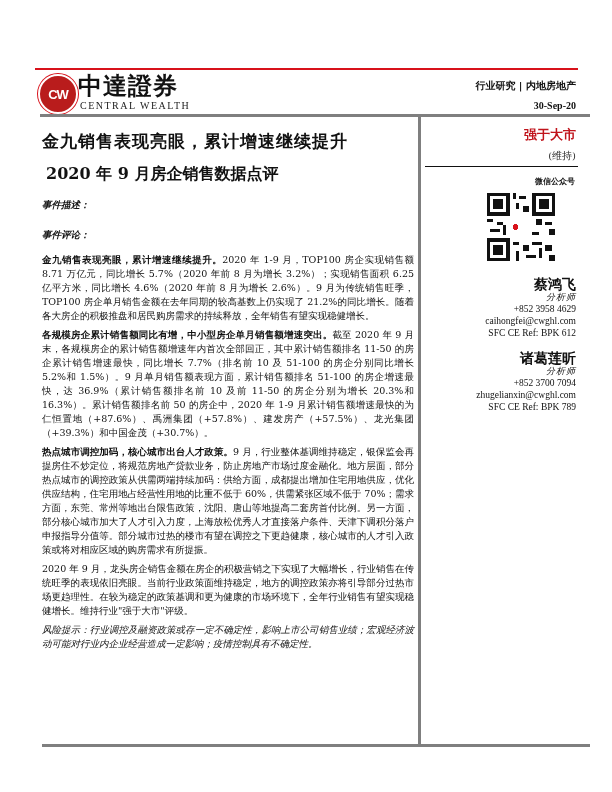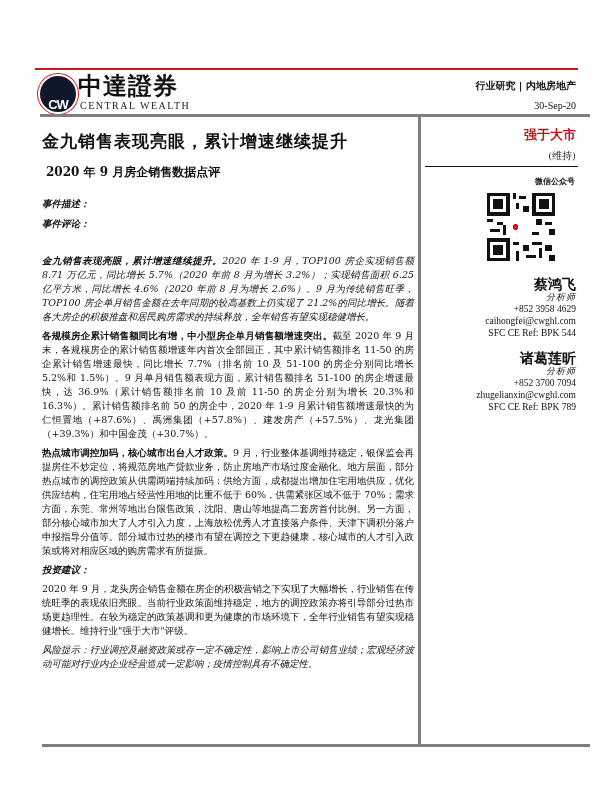--- a/index.html
+++ b/index.html
@@ -3,29 +3,29 @@
 <meta charset="utf-8">
 <style>
   html, body { margin:0; padding:0; background:#ffffff; }
   body { width:612px; height:792px; position:relative; overflow:hidden;
          font-family: "DejaVu Serif", "Liberation Serif", serif; color:#111; }
   .abs { position:absolute; }
   .red-rule { left:35px; top:68px; width:543px; height:2px; background:#d8121b; }
   .grey-rule { left:40px; top:114px; width:550px; height:3px; background:#7f7f7f; }
   .vdiv { left:418px; top:116px; width:3px; height:630px; background:#7f7f7f; }
   .bottom-rule { left:42px; top:744px; width:548px; height:3px; background:#7f7f7f; }
-  .logo { left:38px; top:74px; width:36px; height:36px; border-radius:50%; background:#0f172a;
-          border:2px solid #fff; box-shadow:0 0 0 1px #d8121b; display:flex; align-items:flex-end; justify-content:center; }
+  .logo { left:38px; top:74px; width:36px; height:36px; border-radius:50%; background:#b91c1c;
+          border:2px solid #fff; box-shadow:0 0 0 1px #d8121b; display:flex; align-items:center; justify-content:center; }
   .logo span { color:#fff; font-family:"Liberation Sans", sans-serif; font-weight:bold; font-size:13px; letter-spacing:-1px;}
   .logo-cn { left:78px; top:70px; font-size:24px; font-weight:bold; letter-spacing:1px; font-family:"DejaVu Serif", serif; color:#111;}
   .logo-en { left:80px; top:100px; font-size:10px; letter-spacing:1.5px; font-family:"Liberation Serif", serif; color:#222;}
   .category { right:36px; top:79px; font-size:10px; font-weight:bold; }
-  .date { right:36px; top:100px; font-size:10px; font-weight:normal; font-family:"Liberation Serif", serif; }
+  .date { right:36px; top:100px; font-size:10px; font-weight:bold; font-family:"Liberation Serif", serif; }
   .title { left:42px; top:130px; font-size:17px; font-weight:bold; letter-spacing:1px; }
-  .subtitle { left:46px; top:164px; font-size:12px; font-weight:bold; }
+  .subtitle { left:46px; top:164px; font-size:16px; font-weight:bold; }
   .rating { right:36px; top:126px; font-size:13px; font-weight:bold; color:#c0141c; }
   .rating-sub { right:36px; top:149px; font-size:10px; color:#333; }
   .right-rule { left:425px; top:166px; width:153px; height:1px; background:#111; }
   .wechat-label { right:37px; top:176px; font-size:8px; font-weight:bold; }
   .qr { left:487px; top:193px; width:68px; height:68px; }
   .analyst { position:absolute; right:36px; text-align:right; font-family:"Liberation Serif", serif; font-size:9.5px; line-height:12px; }
   .analyst .name { font-weight:bold; font-size:14px; font-family:Liberation Serif, serif; }
   .analyst .role { font-family:"DejaVu Serif", serif; font-size:9px; letter-spacing:1px;font-style:italic; }
   .main { left:42px; width:372px; font-size:9.5px; line-height:14px; text-align:justify; }
   .sec-h { font-weight:bold; font-style:italic; font-size:9.5px; }
@@ -100,33 +100,32 @@
   </g>
   <rect x="7.5" y="8.5" width="6" height="4" fill="#fff"></rect>
   <circle cx="8.8" cy="10.5" r="0.9" fill="#d8121b"></circle>
 </svg>
 
 <div class="analyst" style="top:279px;">
   <div class="name">蔡鸿飞</div>
   <div class="role">分析师</div>
   <div>+852 3958 4629</div>
   <div>caihongfei@cwghl.com</div>
-  <div>SFC CE Ref: BPK 544</div>
+  <div>SFC CE Ref: BPK 612</div>
 </div>
 
 <div class="analyst" style="top:353px;">
   <div class="name">诸葛莲昕</div>
   <div class="role">分析师</div>
   <div>+852 3700 7094</div>
   <div>zhugelianxin@cwghl.com</div>
   <div>SFC CE Ref: BPK 789</div>
 </div>
 
 <div class="abs main" style="top:198px;">
-  <p class="sec-h" style="margin-bottom:5px;font-family:Liberation Mono, monospace;">事件描述：</p>
-  <p class="sec-h" style="margin-bottom:23px;">事件评论：</p>
-  <p style="margin-bottom:5px;font-style:italic;"><span class="lead">金九销售表现亮眼，累计增速继续提升。</span><span>2020 年 1-9 月，TOP100 房企实现销售额 8.71 万亿元，同比增长 5.7%（2020 年前 8 月为增长 3.2%）；实现销售面积 6.25 亿平方米，同比增长 4.6%（2020 年前 8 月为增长 2.6%）。9 月为传统销售旺季，TOP100 房企单月销售金额在去年同期的较高基数上仍实现了 21.2%的同比增长。随着各大房企的积极推盘和居民购房需求的持续释放，全年销售有望实现稳健增长。</span></p>
+  <p class="sec-h" style="margin-bottom:16px;">事件描述：</p>
+  <p class="sec-h" style="margin-bottom:11px;">事件评论：</p>
+  <p style="margin-bottom:5px;"><span class="lead">金九销售表现亮眼，累计增速继续提升。</span><span>2020 年 1-9 月，TOP100 房企实现销售额 8.71 万亿元，同比增长 5.7%（2020 年前 8 月为增长 3.2%）；实现销售面积 6.25 亿平方米，同比增长 4.6%（2020 年前 8 月为增长 2.6%）。9 月为传统销售旺季，TOP100 房企单月销售金额在去年同期的较高基数上仍实现了 21.2%的同比增长。随着各大房企的积极推盘和居民购房需求的持续释放，全年销售有望实现稳健增长。</span></p>
   <p style="margin-bottom:5px;"><span class="lead">各规模房企累计销售额同比有增，中小型房企单月销售额增速突出。</span><span>截至 2020 年 9 月末，各规模房企的累计销售额增速年内首次全部回正，其中累计销售额排名 11-50 的房企累计销售增速最快，同比增长 7.7%（排名前 10 及 51-100 的房企分别同比增长 5.2%和 1.5%）。9 月单月销售额表现方面，累计销售额排名 51-100 的房企增速最快，达 36.9%（累计销售额排名前 10 及前 11-50 的房企分别为增长 20.3%和 16.3%）。累计销售额排名前 50 的房企中，2020 年 1-9 月累计销售额增速最快的为仁恒置地（+87.6%）、禹洲集团（+57.8%）、建发房产（+57.5%）、龙光集团（+39.3%）和中国金茂（+30.7%）。</span></p>
   <p style="margin-bottom:5px;"><span class="lead">热点城市调控加码，核心城市出台人才政策。</span><span>9 月，行业整体基调维持稳定，银保监会再提房住不炒定位，将规范房地产贷款业务，防止房地产市场过度金融化。地方层面，部分热点城市的调控政策从供需两端持续加码：供给方面，成都提出增加住宅用地供应，优化供应结构，住宅用地占经营性用地的比重不低于 60%，供需紧张区域不低于 70%；需求方面，东莞、常州等地出台限售政策，沈阳、唐山等地提高二套房首付比例。另一方面，部分核心城市加大了人才引入力度，上海放松优秀人才直接落户条件、天津下调积分落户申报指导分值等。部分城市过热的楼市有望在调控之下更趋健康，核心城市的人才引入政策或将对相应区域的购房需求有所提振。</span></p>
-  <p class="sec-h" style="margin-bottom:5px;">投资建议：</p>
   <p style="margin-bottom:5px;">2020 年 9 月，龙头房企销售金额在房企的积极营销之下实现了大幅增长，行业销售在传统旺季的表现依旧亮眼。当前行业政策面维持稳定，地方的调控政策亦将引导部分过热市场更趋理性。在较为稳定的政策基调和更为健康的市场环境下，全年行业销售有望实现稳健增长。维持行业"强于大市"评级。</p>
   <p class="risk">风险提示：行业调控及融资政策或存一定不确定性，影响上市公司销售业绩；宏观经济波动可能对行业内企业经营造成一定影响；疫情控制具有不确定性。</p>
 </div>
 
 </body></html>

